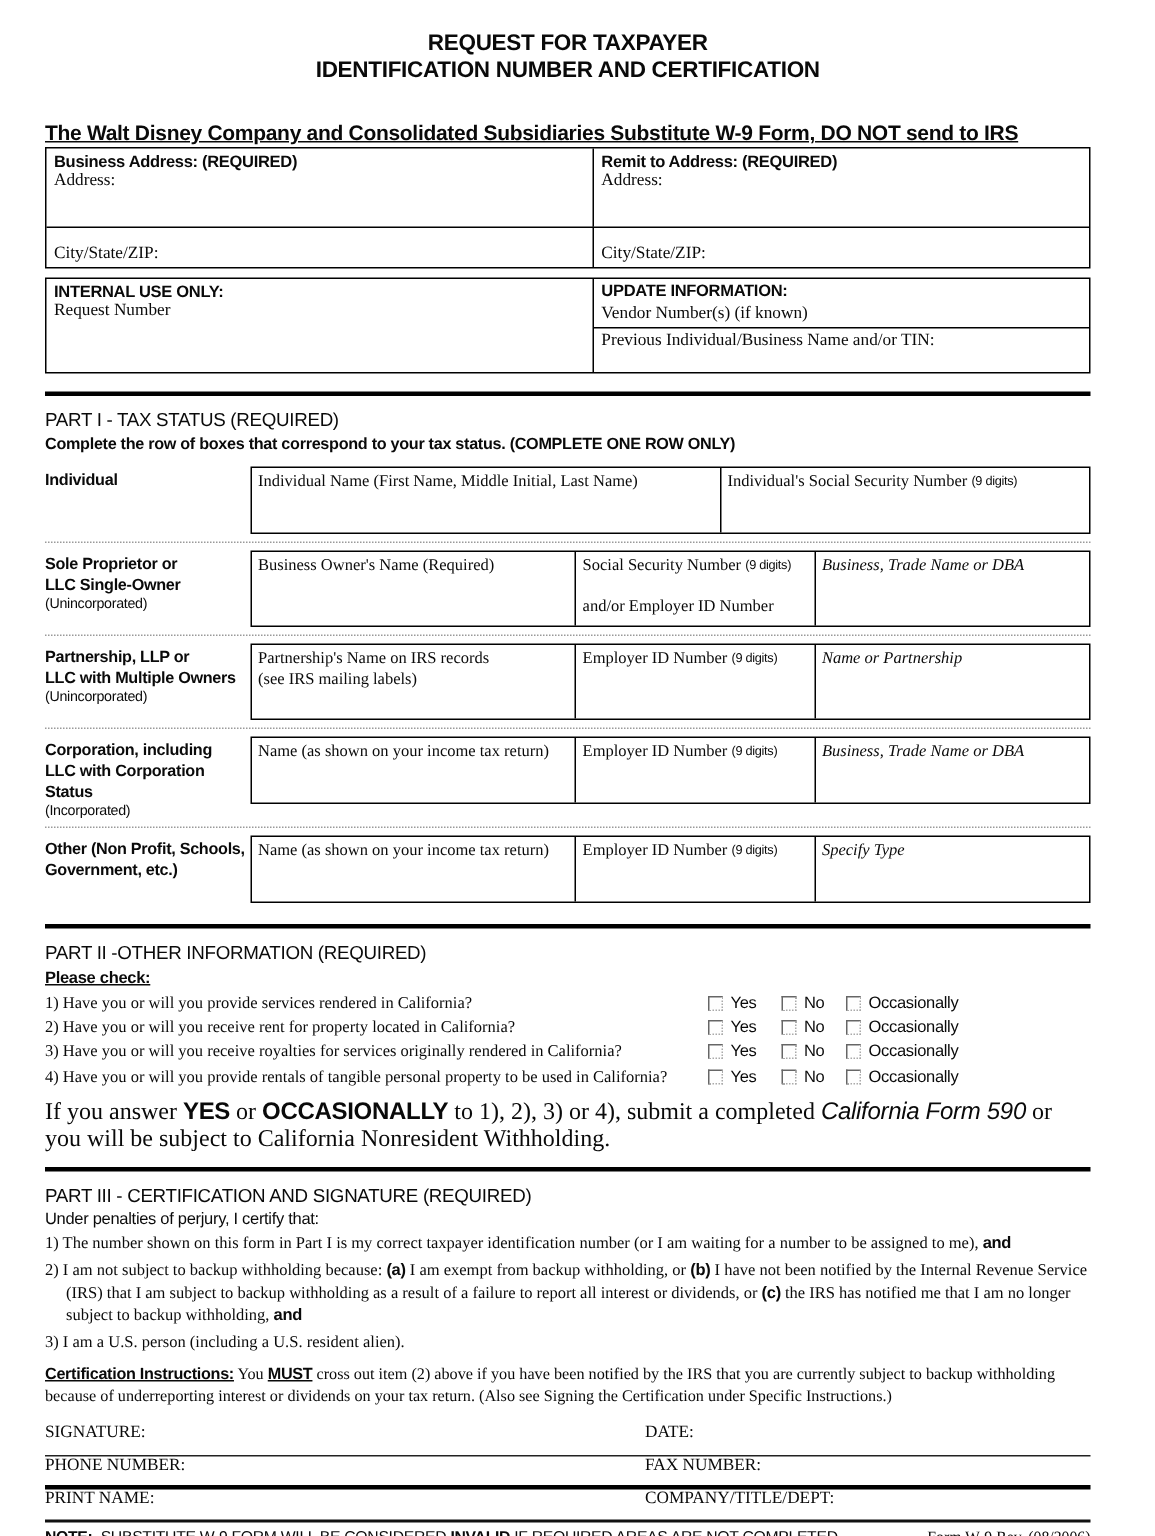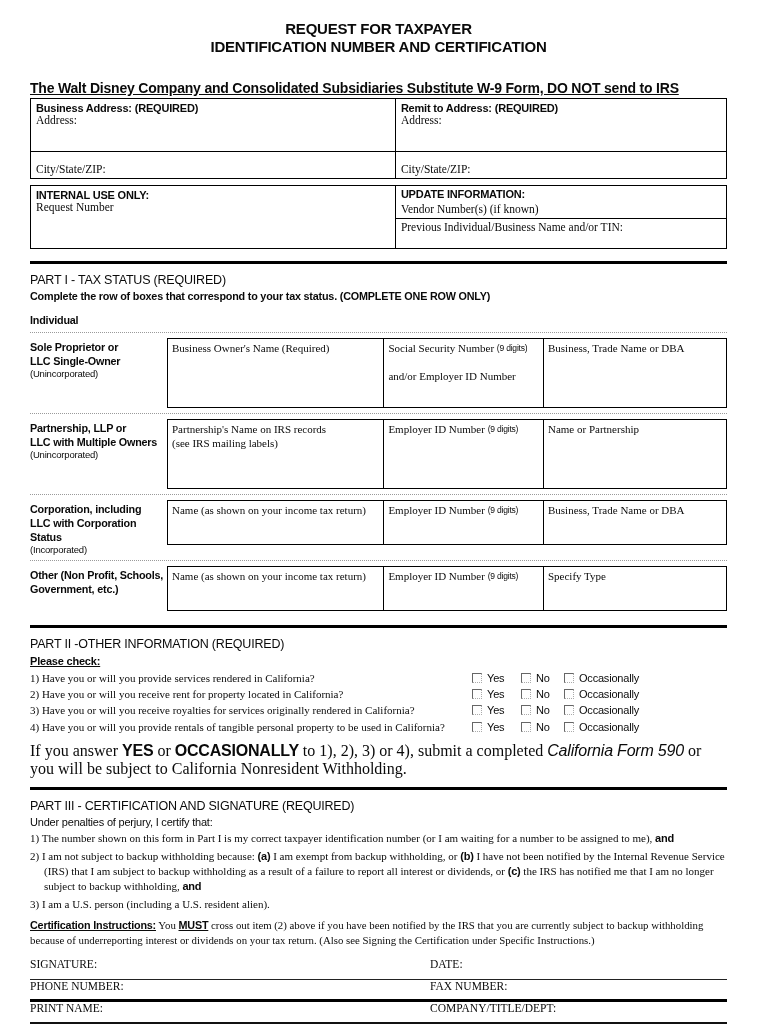--- a/index.html
+++ b/index.html
@@ -43,23 +43,23 @@
 
   
   .p1row { display: flex; align-items: stretch; }
   .p1label { width: 137px; flex: 0 0 137px; padding-top: 2px; }
   .p1label .l { font-size: 10.8px; font-weight: bold; letter-spacing: -0.2px; line-height: 14px; }
   .p1label .sub { font-size: 9.5px; letter-spacing: -0.2px; }
   .p1box { flex: 1; border: 1px solid #000; display: flex; }
   .cell { padding: 2px 4px; font-family: "Liberation Serif", serif; font-size: 11px; line-height: 14px; }
   .cell + .cell { border-left: 1px solid #000; }
   .sup9 { font-family: "Liberation Sans", sans-serif; font-size: 8.5px; position: relative; top: -1px; letter-spacing: -0.2px; }
-  .h45 { height: 45px; } .h70 { height: 70px; }
+  .h45 { height: 45px; } .h70 { height: 51px; }
   .w2a { width: 55.9%; } .w2b { width: 44.1%; }
-  .w3a { width: 38.6%; } .w3b { width: 28.6%; } .w3c { width: 32.8%; }
+  .w3a { width: 38.6%; } .w3b { width: 28.6%; } .w3c { width: 32.8%; font-style: italic; }
   .dotted-sep { border-top: 1px dotted #9a9a9a; height: 0; }
   .mt9 { margin-top: 9px; } .mt5 { margin-top: 5px; }
 
   
   .please { font-size: 11px; font-weight: bold; text-decoration: underline; letter-spacing: -0.2px; margin-top: 4px; }
   .q-row { display: flex; align-items: center; height: 16.2px; }
   .q-text { flex: 0 0 442px; font-family: "Liberation Serif", serif; font-size: 11px; }
   .opt { display: flex; align-items: center; font-size: 11px; letter-spacing: -0.2px; }
   .opt-yes { width: 49px; } .opt-no { width: 43px; }
   .cb { width: 10px; height: 10px; background: #fefefe; margin-right: 5px; flex: 0 0 10px;
@@ -141,20 +141,29 @@
   </div>
 
   <div class="rule r-part1"></div>
   <div class="part-title">PART I - TAX STATUS (REQUIRED)</div>
   <div class="part1-instr">Complete the row of boxes that correspond to your tax status. (COMPLETE ONE ROW ONLY)</div>
 
   <div class="p1row mt9">
     <div class="p1label">
       <div class="l">Individual</div>
     </div>
+    <div class="p1box h45">
+      <div class="cell w2a">
+        <span>Individual Name (First Name, Middle Initial, Last Name)</span>
+      </div>
+      <div class="cell w2b">
+        <span>Individual's Social Security Number</span>
+        <span class="sup9">(9 digits)</span>
+      </div>
+    </div>
   </div>
   <div class="dotted-sep mt5"></div>
 
   <div class="p1row mt5">
     <div class="p1label">
       <div class="l">Sole Proprietor or</div>
       <div class="l">LLC Single-Owner</div>
       <div class="sub">(Unincorporated)</div>
     </div>
     <div class="p1box h70">

